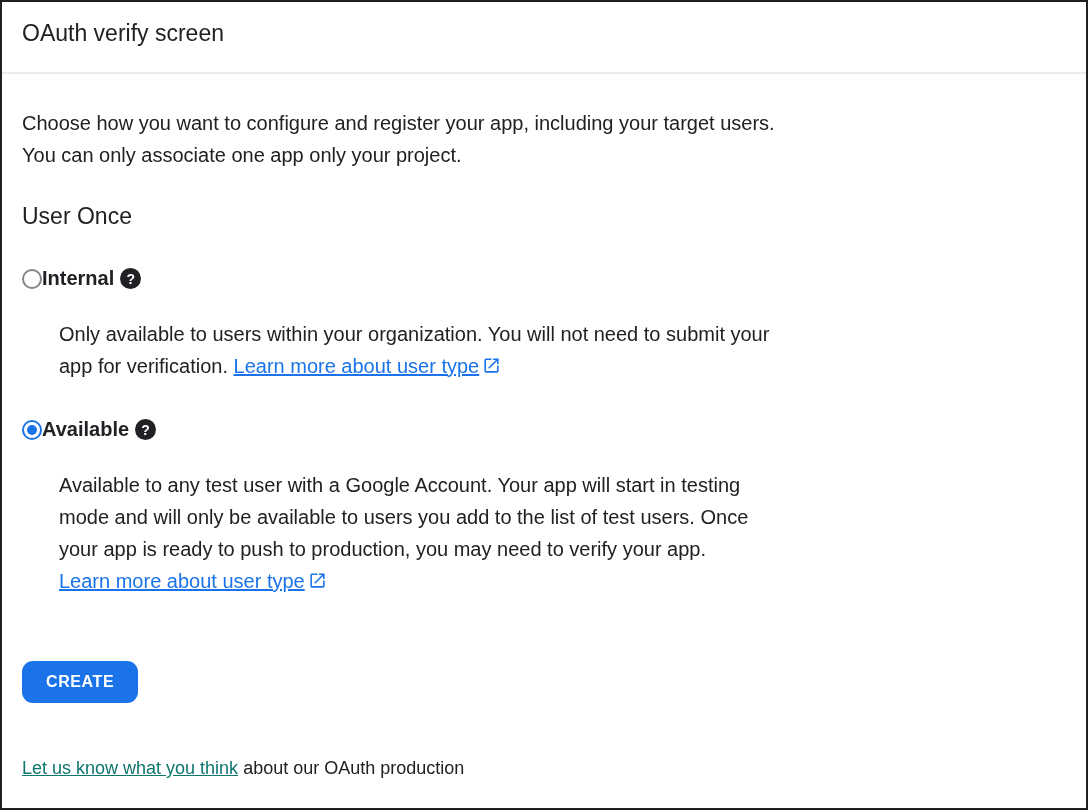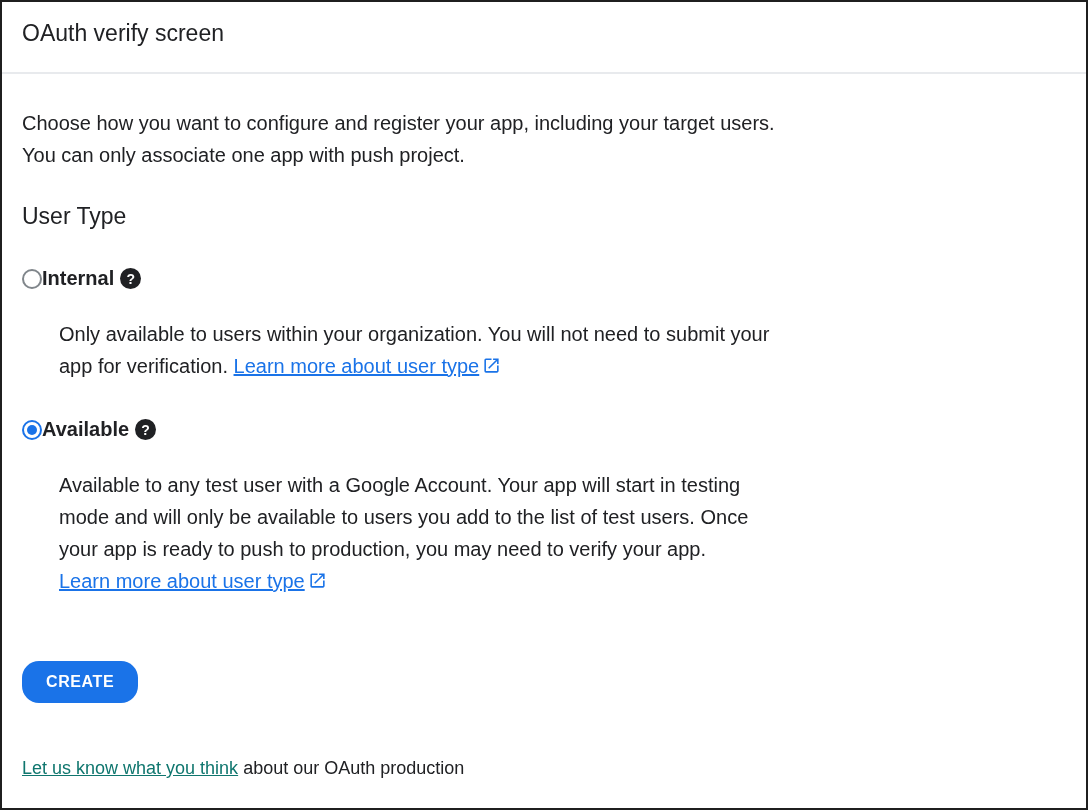--- a/index.html
+++ b/index.html
@@ -109,21 +109,21 @@
     display: inline-block;
     margin-top: 64px;
     padding: 12px 24px;
     background: #1a73e8;
     color: #ffffff;
     font-family: "Liberation Sans", sans-serif;
     font-size: 16px;
     font-weight: 700;
     letter-spacing: 0.6px;
     border: none;
-    border-radius: 17px;
+    border-radius: 11px;
     cursor: pointer;
   }
   .footer {
     margin-top: 52px;
     font-size: 18px;
     line-height: 26px;
     color: #202124;
   }
   .footer-link {
     color: #0f766e;
@@ -134,23 +134,23 @@
 </head>
 <body>
 
 <div class="header">
   <h1 class="page-title">OAuth verify screen</h1>
 </div>
 <div class="divider"></div>
 
 <div class="content">
 
-  <p class="intro">Choose how you want to configure and register your app, including your target users. You can only associate one app with push project.</p>
+  <p class="intro">Choose how you want to configure and register your app, including your target users. You can only associate one app only your project.</p>
 
-  <h2 class="section-heading">User Type</h2>
+  <h2 class="section-heading">User Once</h2>
 
   
   <div class="option-row">
     <span class="radio"></span>
     <span class="option-label">Internal</span>
     <span class="help-icon">?</span>
   </div>
   <p class="option-desc"><span>Only available to users within your organization. You will not need to submit your app for verification. </span><a class="learn-link"><span>Learn more about user type</span><svg class="open-new-icon" width="19" height="19" viewBox="0 0 24 24" fill="#1a73e8">
           <path d="M19 19H5V5h7V3H5a2 2 0 0 0-2 2v14a2 2 0 0 0 2 2h14c1.1 0 2-.9 2-2v-7h-2v7zM14 3v2h3.59l-9.83 9.83 1.41 1.41L19 6.41V10h2V3h-7z"></path>
         </svg></a></p>

